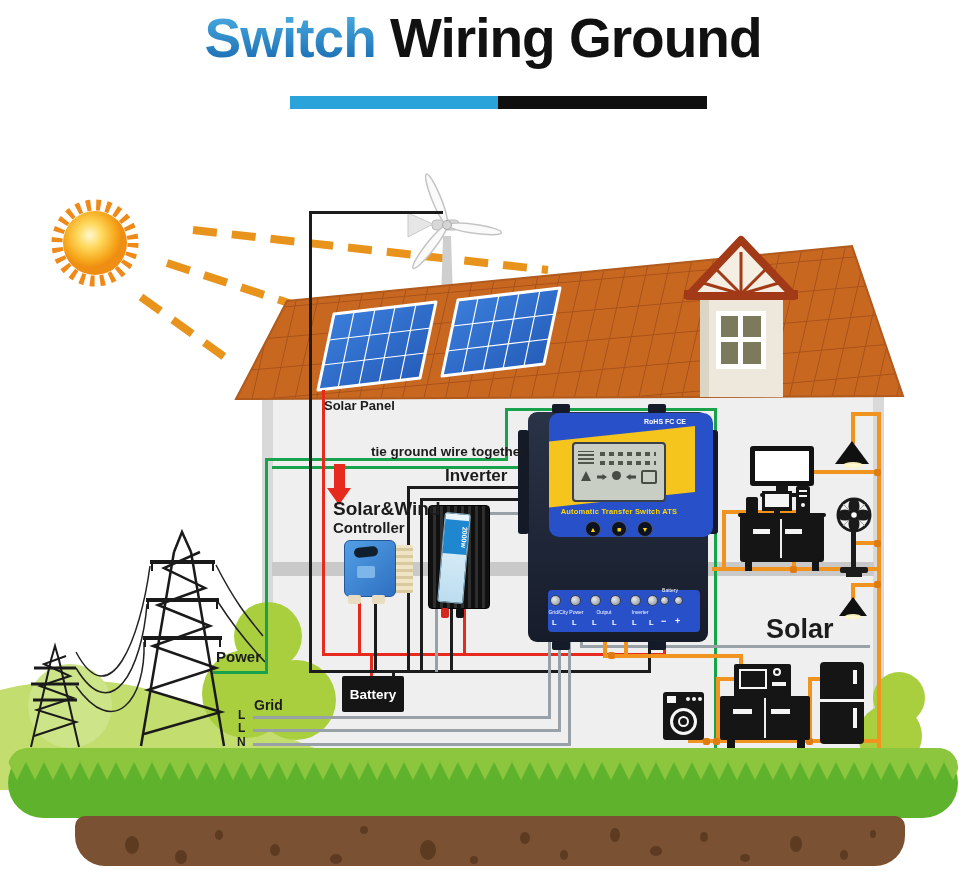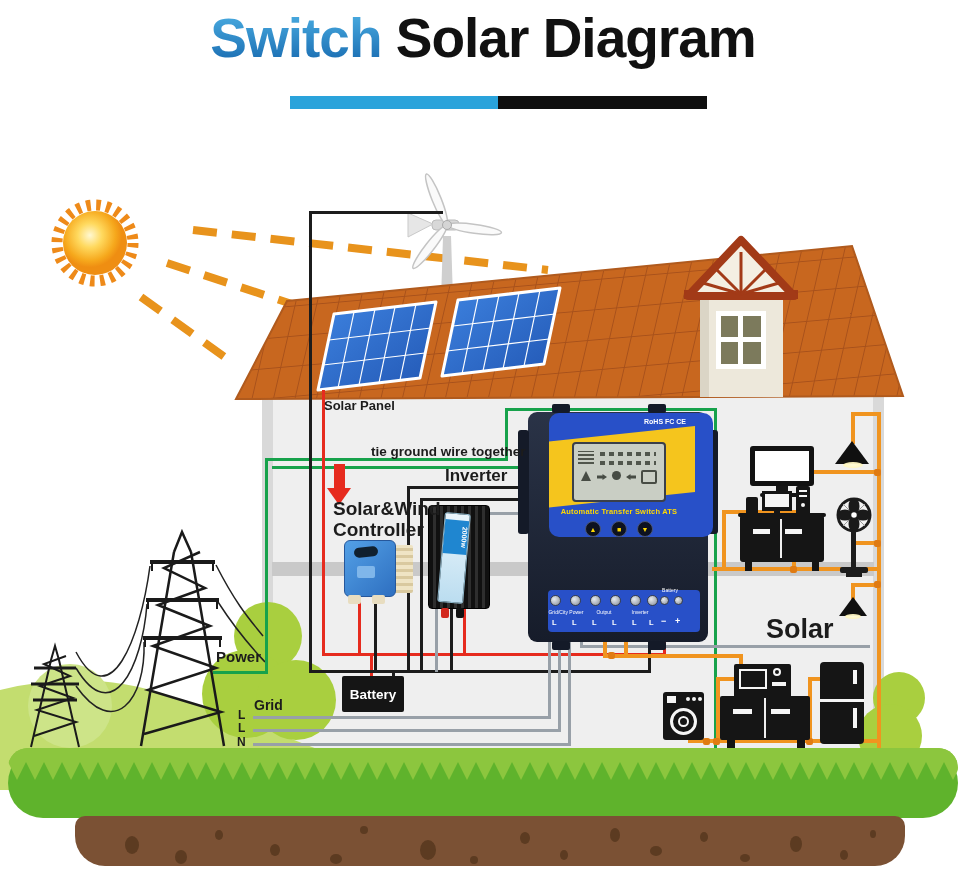--- a/index.html
+++ b/index.html
@@ -96,21 +96,21 @@
   #dirt{position:absolute;left:75px;top:816px;width:830px;height:50px;background:#7B5134;
        border-radius:10px 10px 30px 30px;}
   .spot{position:absolute;background:#5C3B21;border-radius:50%;}
   svg{position:absolute;left:0;top:0;}
 </style>
 </head>
 <body>
 
 <div id="page">
 
-  <div id="title"><span class="blue">Switch</span><span> Solar Diagram</span></div>
+  <div id="title"><span class="blue">Switch</span><span> Wiring Ground</span></div>
   <div class="abs" style="left:290px;top:96px;width:208px;height:13px;background:#2AA3DB;"></div>
   <div class="abs" style="left:498px;top:96px;width:209px;height:13px;background:#0F0F0F;"></div>
 
   <div id="wall"></div>
   <div class="walledge" style="left:262px;"></div>
   <div class="walledge" style="left:873px;"></div>
   <div id="floorstrip"></div>
 
   <svg width="966" height="872" viewBox="0 0 966 872">
     <defs>
@@ -440,21 +440,21 @@
 
   <div class="blk" style="left:820px;top:662px;width:44px;height:82px;border-radius:4px;"></div>
   <div class="wht" style="left:820px;top:699px;width:44px;height:3px;"></div>
   <div class="wht" style="left:853px;top:670px;width:4px;height:14px;"></div>
   <div class="wht" style="left:853px;top:708px;width:4px;height:20px;"></div>
 
   <div class="lbl" style="left:324px;top:398px;font-size:13px;">Solar Panel</div>
   <div class="lbl" style="left:371px;top:444px;font-size:13.5px;">tie ground wire together</div>
   <div class="lbl" style="left:445px;top:466px;font-size:17px;">Inverter</div>
   <div class="lbl" style="left:333px;top:498px;font-size:19px;">Solar&amp;Wind</div>
-  <div class="lbl" style="left:333px;top:519px;font-size:19px;">Controller</div>
+  <div class="lbl" style="left:333px;top:519px;font-size:15px;">Controller</div>
   <div class="lbl" style="left:216px;top:648px;font-size:15px;">Power</div>
   <div class="lbl" style="left:254px;top:697px;font-size:14px;">Grid</div>
   <div class="lbl" style="left:238px;top:708px;font-size:12px;">L</div>
   <div class="lbl" style="left:238px;top:721px;font-size:12px;">L</div>
   <div class="lbl" style="left:237px;top:735px;font-size:12px;">N</div>
   <div class="lbl" style="left:766px;top:614px;font-size:27px;">Solar</div>
 
   <div id="grass"></div>
   <svg width="950" height="40" viewBox="0 0 950 40" style="left:8px;top:748px;">
     <defs>

